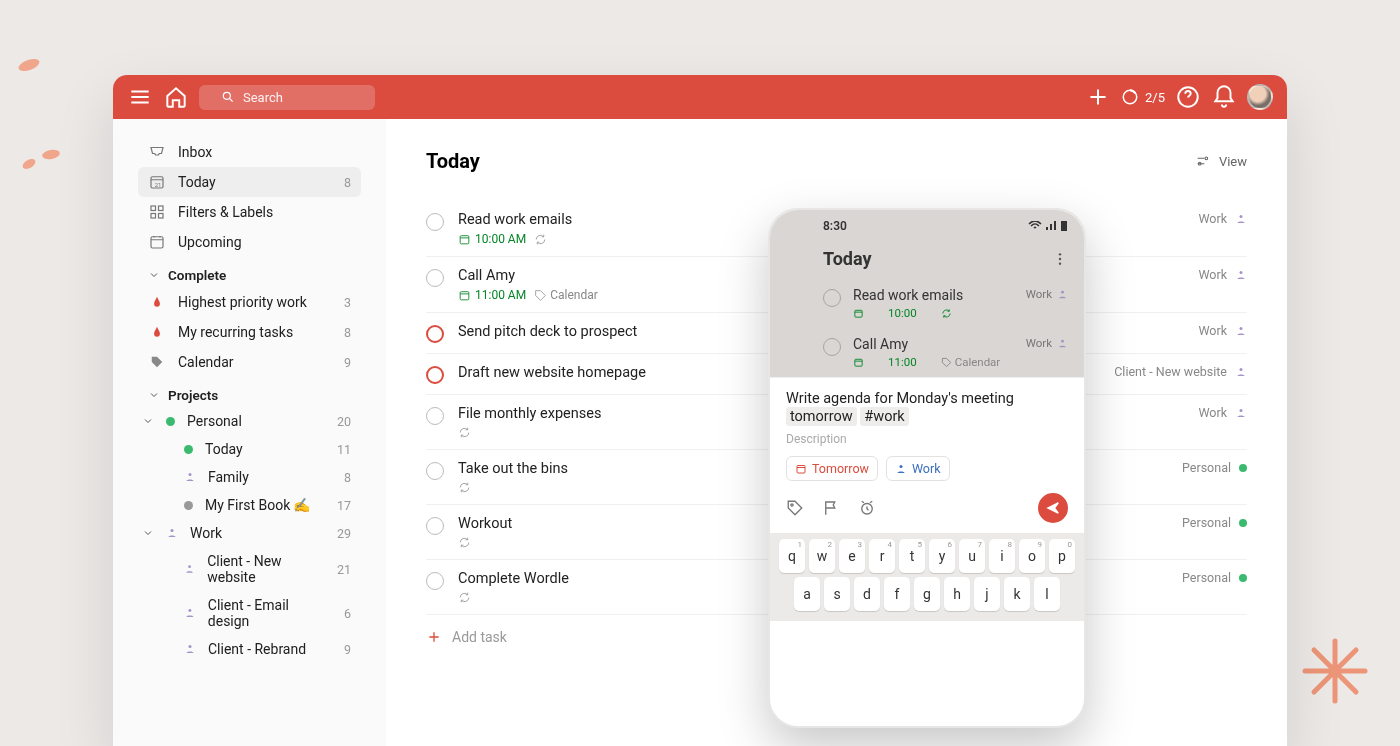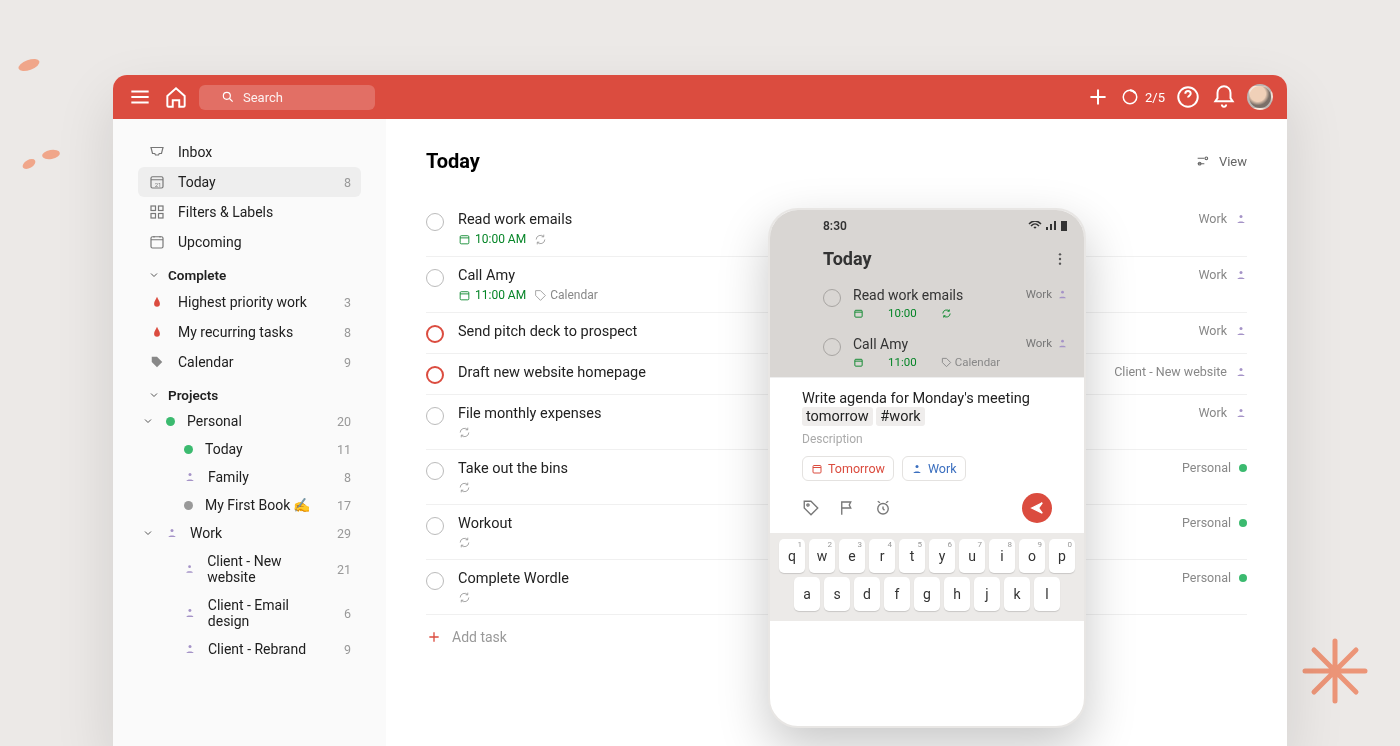--- a/index.html
+++ b/index.html
@@ -74,21 +74,21 @@
   .statusbar{ height:32px; display:flex; align-items:center; justify-content:space-between; padding:0 16px; font-size:12px; font-weight:600; color:#333;}
   .ph-header{ display:flex; align-items:center; justify-content:space-between; padding:6px 16px 10px;}
   .ph-header h2{font-size:18px; font-weight:700; color:#333;}
   .ph-task{ display:flex; align-items:flex-start; gap:12px; padding:8px 16px;}
   .ph-task .pchk{width:18px;height:18px;border:1.5px solid #a8a5a2;border-radius:50%;margin-top:2px;}
   .ph-task-body{flex:1;}
   .ph-task-title{font-size:14px;color:#333;}
   .ph-task-meta{font-size:11.5px; color:#058527; display:flex; gap:24px; align-items:center; margin-top:3px;}
   .ph-task-meta .gray{color:#888;}
   .ph-task-right{font-size:11.5px;color:#777;display:flex;align-items:center;gap:5px;}
-  .compose{background:#fff; padding: 12px 32px 10px; border-top:1px solid #eee;}
+  .compose{background:#fff; padding: 12px 16px 10px; border-top:1px solid #eee;}
   .compose .ctitle{font-size:14.5px;color:#222;}
   .compose .chip{display:inline-block;background:#efedec;padding:1px 4px;border-radius:3px;}
   .compose .desc{font-size:12px;color:#aaa;margin-top:6px;}
   .compose-row{display:flex;gap:8px;margin-top:10px;}
   .pill{border:1px solid #e4e2e0;border-radius:6px;padding:4px 8px;font-size:12.5px;display:flex;align-items:center;gap:5px;}
   .pill.red{color:#db4c3f;}
   .pill.blue{color:#3b6fbf;}
   .compose-actions{display:flex;align-items:center;gap:18px;margin-top:12px;}
   .compose-actions .send{margin-left:auto;width:30px;height:30px;border-radius:50%;background:#db4c3f;display:flex;align-items:center;justify-content:center;}
   .compose-actions svg{stroke:#777;fill:none;stroke-width:1.8;width:18px;height:18px;}

